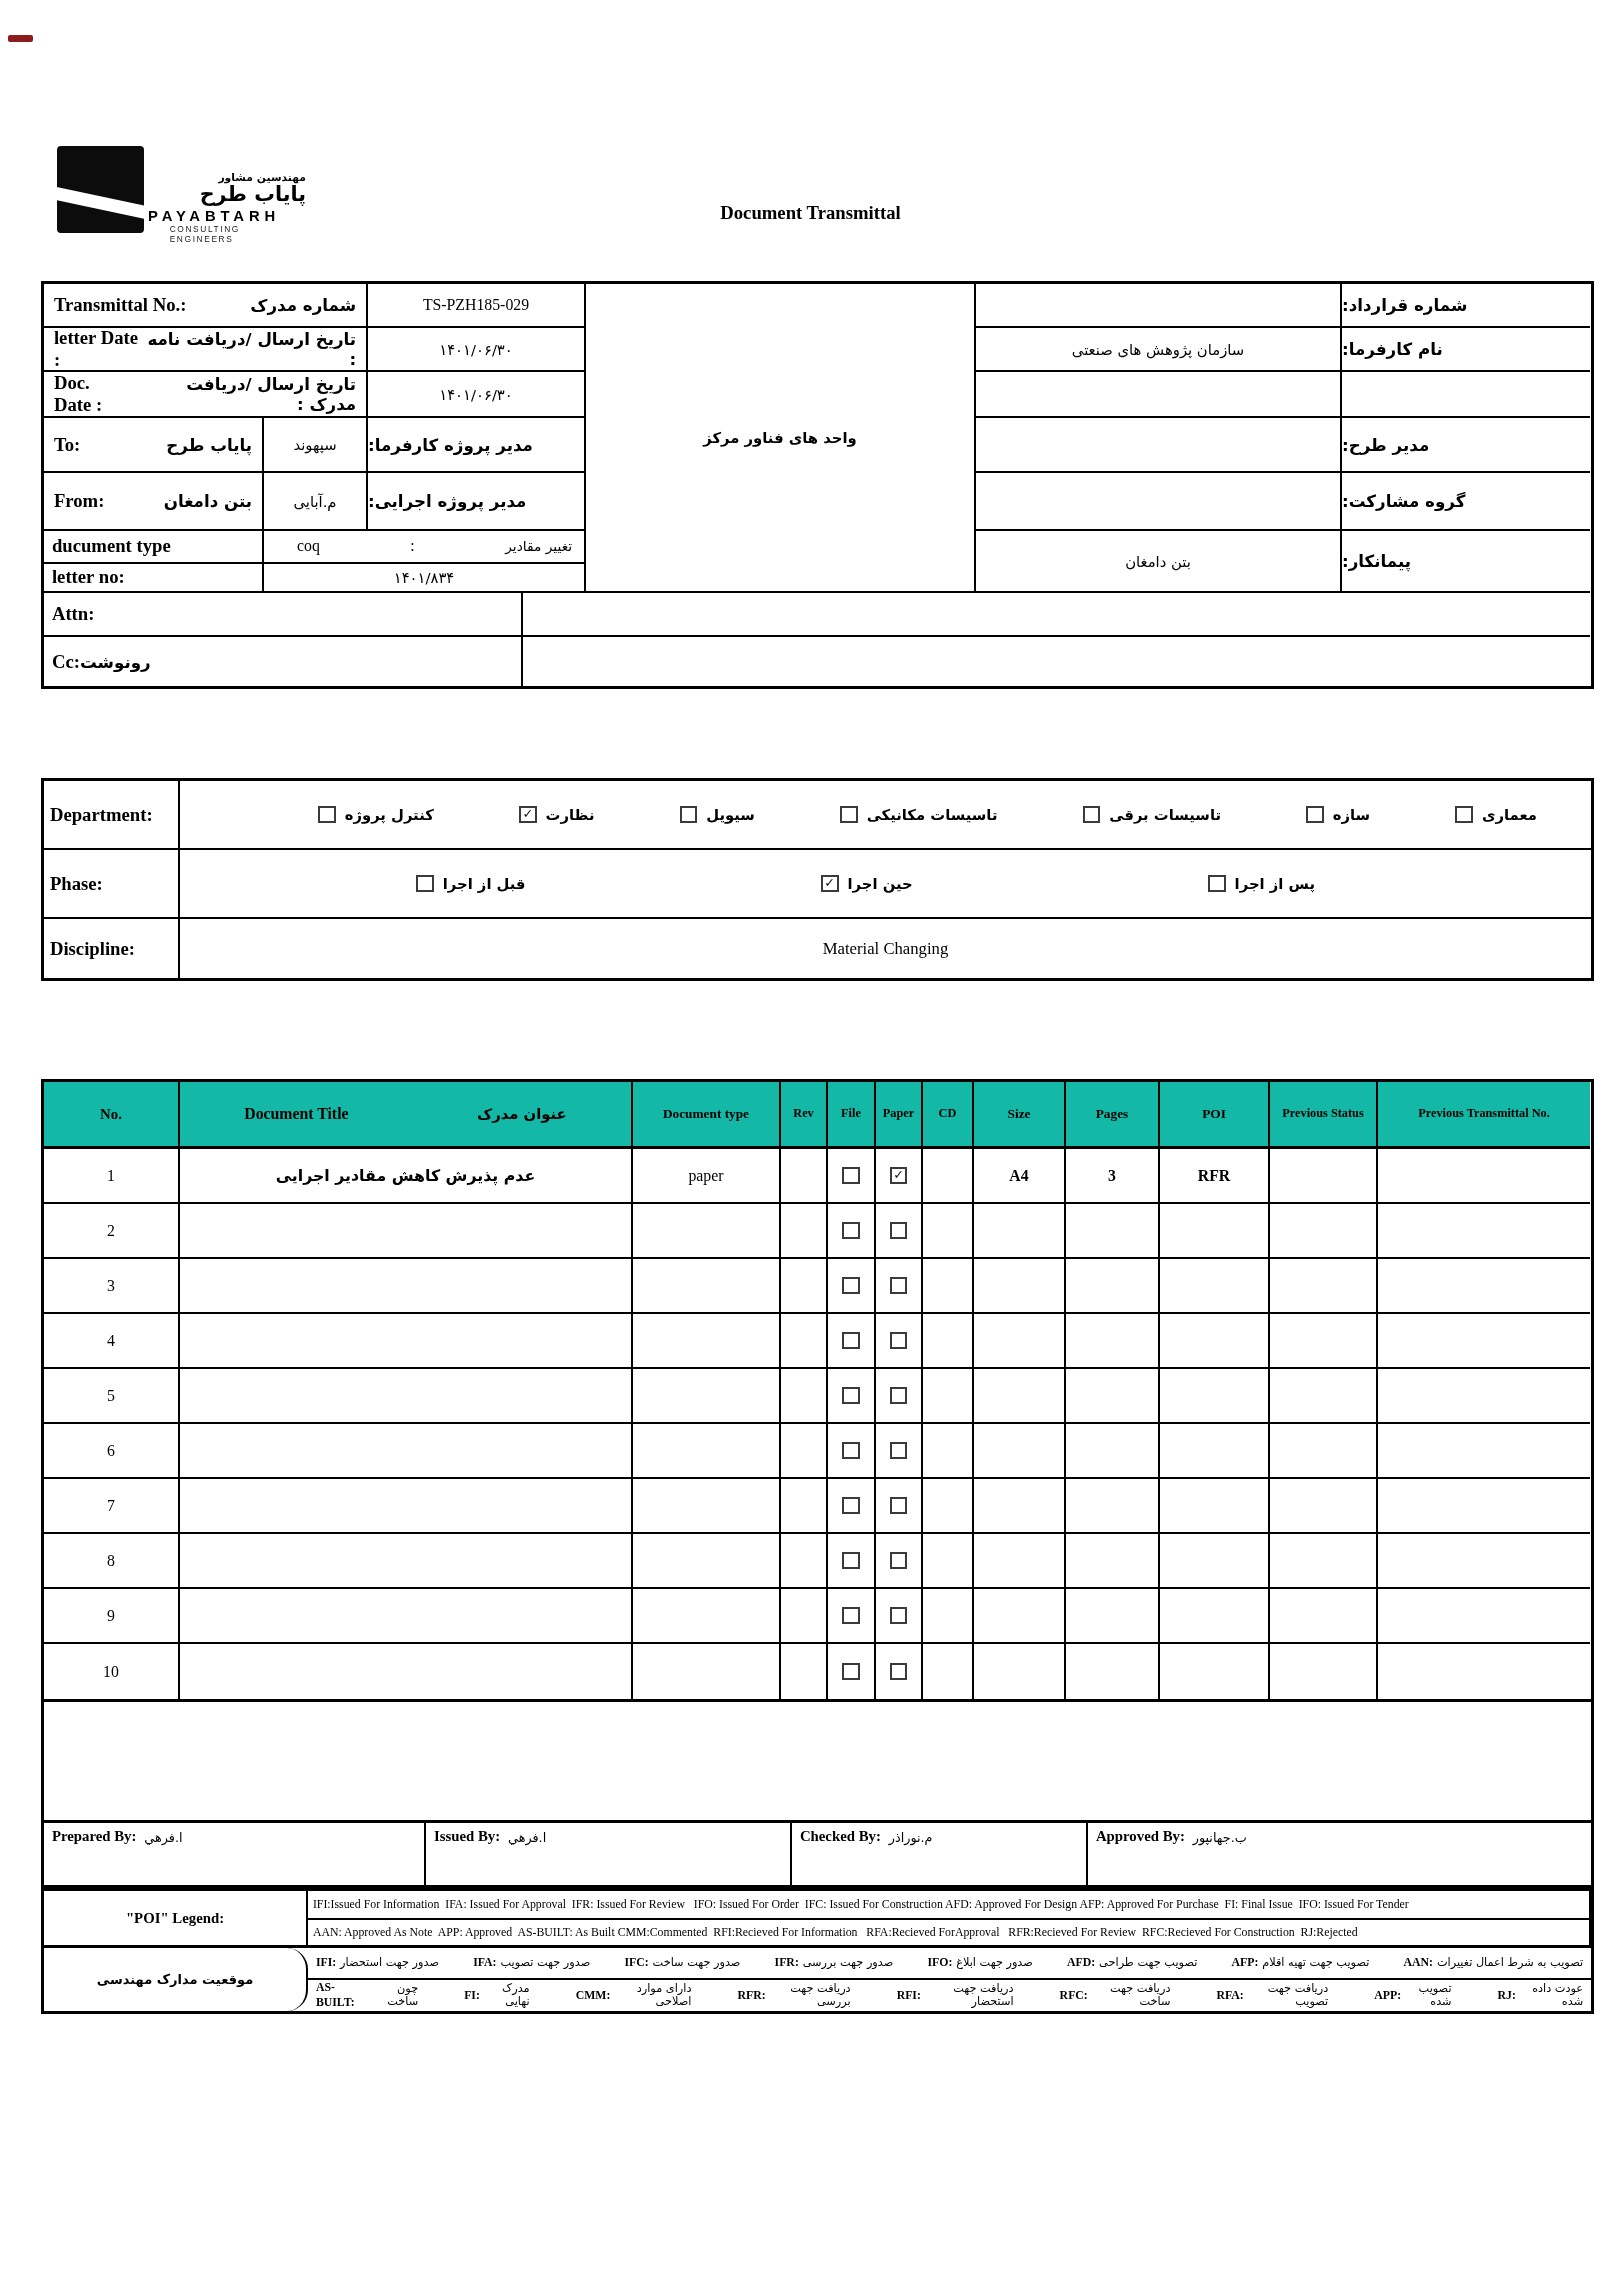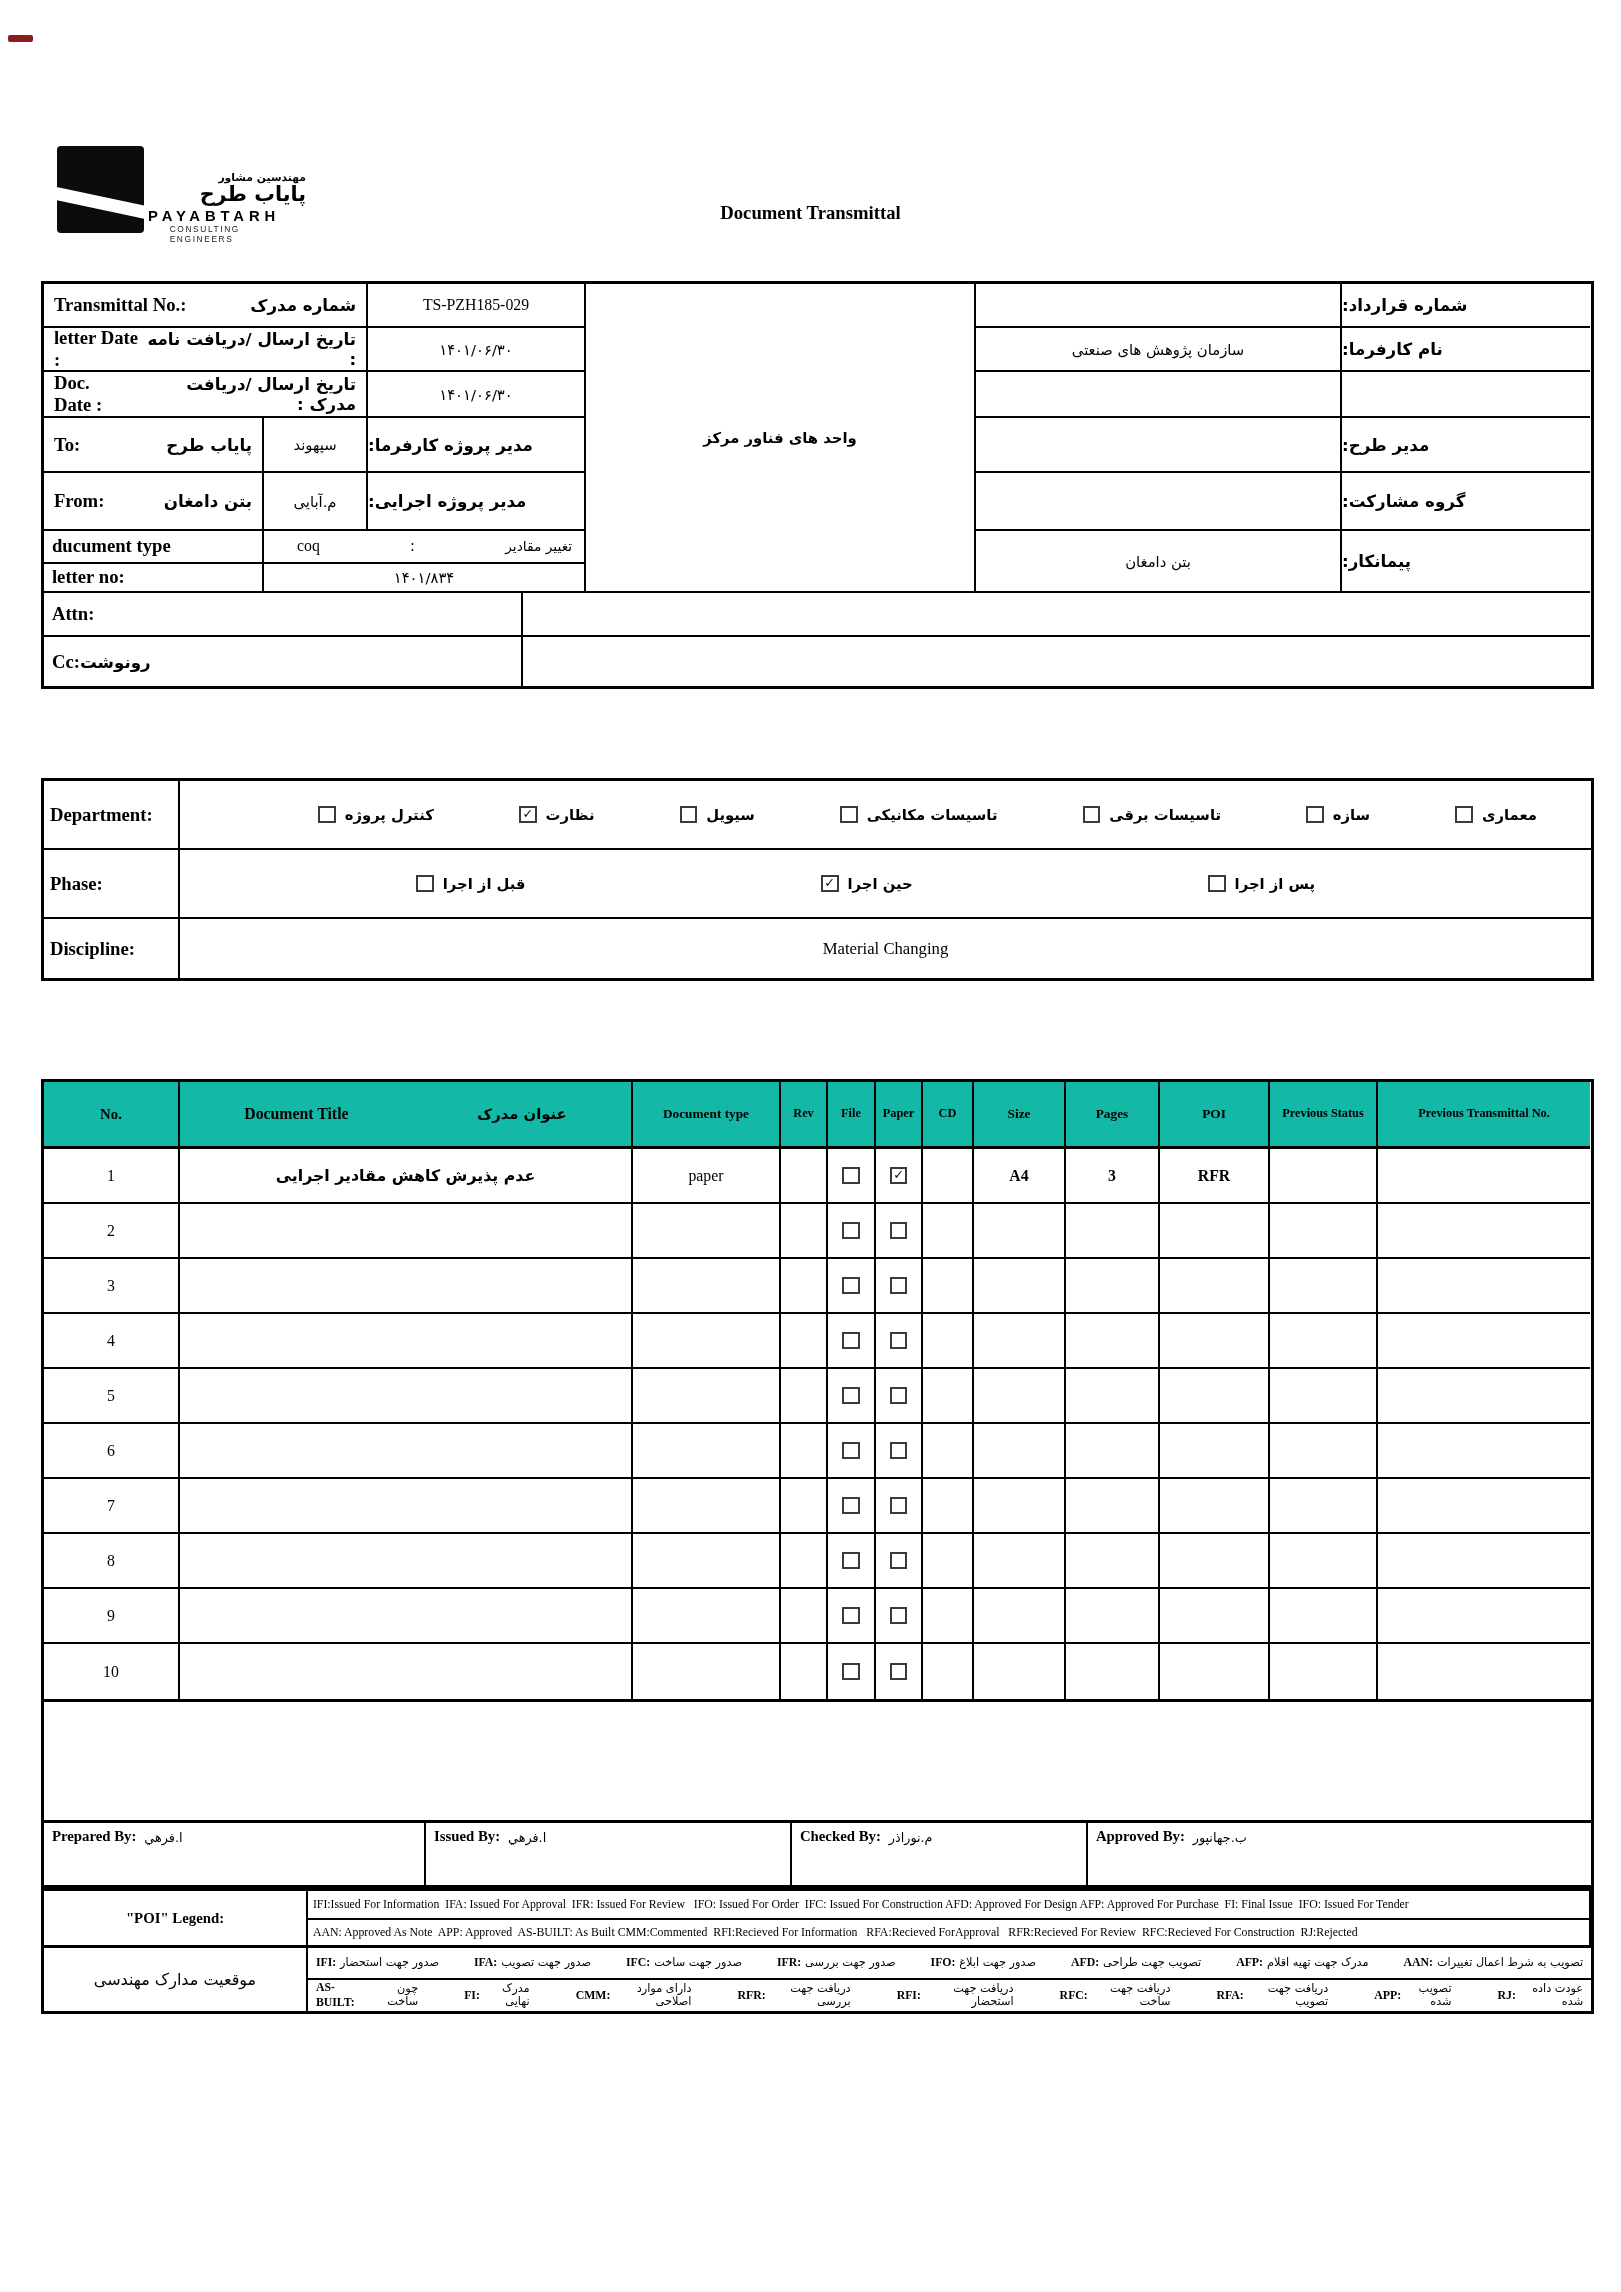--- a/index.html
+++ b/index.html
@@ -89,21 +89,21 @@
   .t4{position:absolute;left:41px;top:1820px;width:1547px;height:62px;border:3px solid #000;display:flex;}
   .t4 .cell{border-right:2.5px solid #000;box-sizing:border-box;padding:4.9px 0 0 7.9px;display:flex;gap:7.9px;align-items:flex-start;}
   .t4 .w1{width:382px;} .t4 .w2{width:366px;} .t4 .w3{width:296px;} .t4 .w4{width:502px;border-right:none;}
   .t4 .sl{font-size:14.8px;font-weight:bold;white-space:nowrap;}
   .t4 .sv{font-size:12.8px;padding-top:2px;}
 
   
   .t5{position:absolute;left:41px;top:1888px;width:1547px;display:grid;
       grid-template-columns:264px 1283px;grid-template-rows:28.6px 28.6px 31.5px 31.5px;border:3px solid #000;}
   .poiL{grid-area:1/1/3/2;font-size:14.8px;font-weight:bold;border-bottom:3px solid #000;}
-  .sideL{grid-area:3/1/5/2;font-size:16px;font-weight:normal;}
+  .sideL{grid-area:3/1/5/2;font-size:13px;font-weight:bold;border-radius:21px;}
   .enl{grid-area:auto;justify-content:flex-start;padding-left:4.9px;font-size:11.8px;white-space:pre;}
   .en1{grid-area:1/2/2/3;} .en2{grid-area:2/2/3/3;border-bottom:3px solid #000 !important;}
   .fal{display:flex;align-items:center;justify-content:space-between;padding:0 7.9px;box-sizing:border-box;
        border-bottom:2.5px solid #000;}
   .fa1{grid-area:3/2/4/3;} .fa2{grid-area:4/2/5/3;border-bottom:none;gap:46px;}
   .lg-item{display:flex;align-items:center;gap:3.9px;direction:ltr;}
   .lg-code{font-size:11.8px;font-weight:bold;font-family:"Liberation Serif","DejaVu Serif",serif;}
   .lg-fa{font-size:11.3px;font-family:"DejaVu Sans",sans-serif;direction:rtl;}
 </style>
 </head>
@@ -474,21 +474,21 @@
         <span class="lg-item">
           <span class="lg-code">IFO:</span>
           <span class="lg-fa">صدور جهت ابلاغ</span>
         </span>
         <span class="lg-item">
           <span class="lg-code">AFD:</span>
           <span class="lg-fa">تصویب جهت طراحی</span>
         </span>
         <span class="lg-item">
           <span class="lg-code">AFP:</span>
-          <span class="lg-fa">مدرک جهت تهیه اقلام</span>
+          <span class="lg-fa">تصویب جهت تهیه اقلام</span>
         </span>
         <span class="lg-item">
           <span class="lg-code">AAN:</span>
           <span class="lg-fa">تصویب به شرط اعمال تغییرات</span>
         </span>
       </div>
     <div class="fal fa2 nbr nbb" id="fa-line2">
         <span class="lg-item">
           <span class="lg-code">AS-BUILT:</span>
           <span class="lg-fa">چون ساخت</span>

